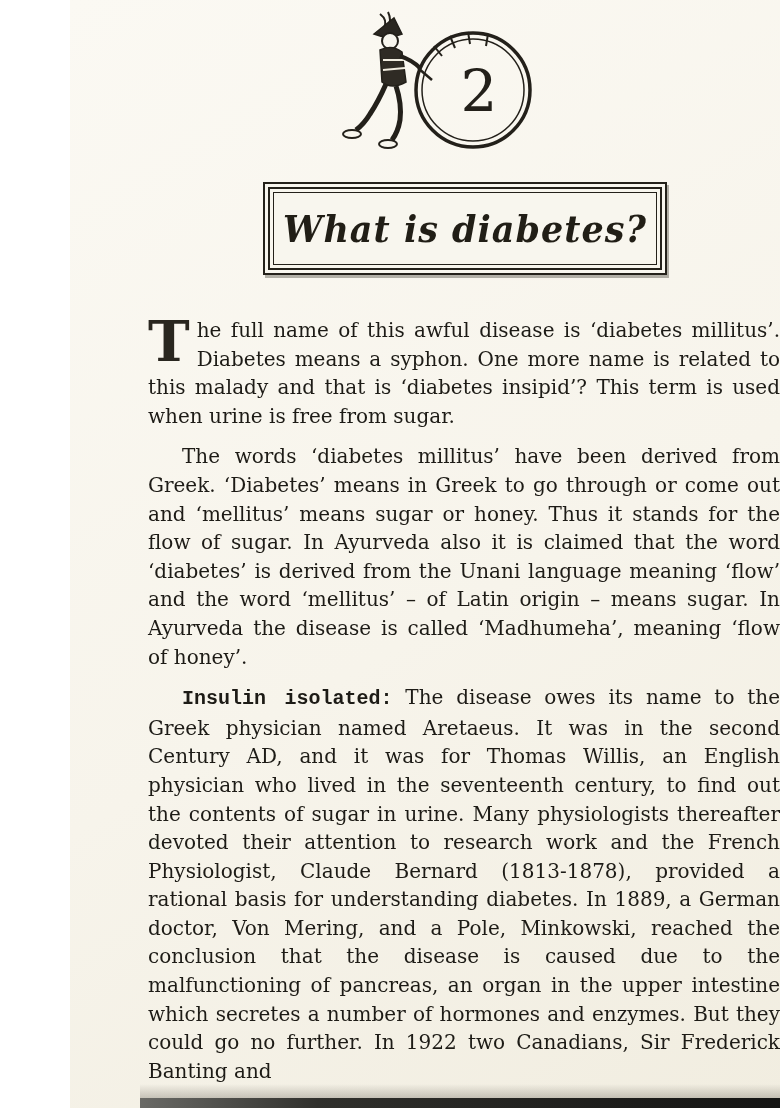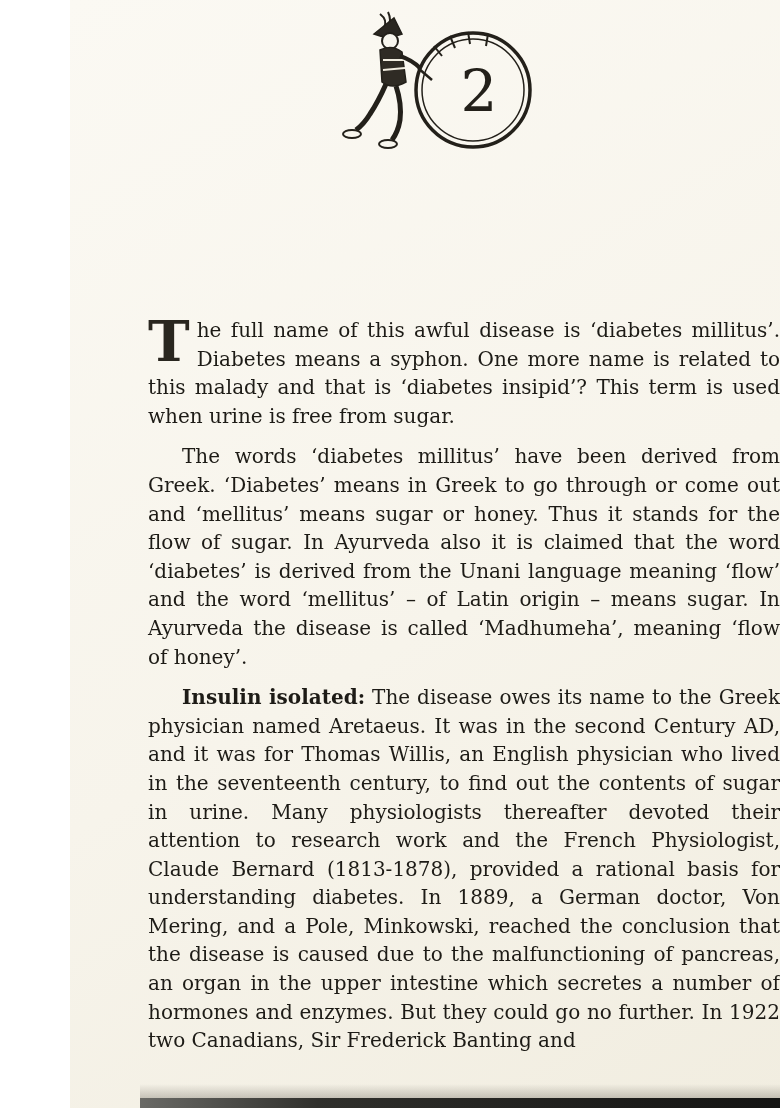--- a/index.html
+++ b/index.html
@@ -51,21 +51,21 @@
   }
   .body-text p { margin:0 0 12px 0; }
   .body-text p.indent { text-indent:34px; }
   .dropcap {
     float:left;
     font-size:56px; line-height:44px;
     font-weight:bold;
     margin:3px 7px 0 0;
     color:#29261f;
   }
-  .lead-in { font-weight:bold; }
+  .lead-in { font-weight:bold;font-family:Liberation Mono, monospace; }
   .bottom-edge {
     position:absolute; left:70px; bottom:0; width:710px; height:10px;
     background:linear-gradient(90deg, #6a6a66 0%, #30302c 25%, #1c1c1a 70%, #111110 100%);
   }
   .bottom-shadow {
     position:absolute; left:70px; bottom:10px; width:710px; height:14px;
     background:linear-gradient(180deg, rgba(0,0,0,0) 0%, rgba(60,55,45,0.25) 100%);
   }
   svg .ink { stroke:#23201a; fill:none; }
 </style>
@@ -105,20 +105,27 @@
 
         <path class="ink" d="M48,74 Q40,92 32,104 Q26,114 18,120" stroke-width="5"></path>
         <path class="ink" d="M58,76 Q64,94 62,110 Q60,122 54,130" stroke-width="5"></path>
 
         <ellipse cx="14" cy="124" rx="9" ry="4" fill="#f8f6ee" stroke="#23201a" stroke-width="2"></ellipse>
         <ellipse cx="50" cy="134" rx="9" ry="4" fill="#f8f6ee" stroke="#23201a" stroke-width="2"></ellipse>
       </g>
     </svg>
   </div>
 
+  <div class="title-box">
+    <div class="title-mid">
+      <div class="title-inner">
+        <span class="title-text">What is diabetes?</span>
+      </div>
+    </div>
+  </div>
 
   <div class="body-text">
     <p>
       <span class="dropcap">T</span><span>he full name of this awful disease is ‘diabetes millitus’. Diabetes means a syphon. One more name is related to this malady and that is ‘diabetes insipid’? This term is used when urine is free from sugar.</span>
     </p>
     <p class="indent">
       <span>The words ‘diabetes millitus’ have been derived from Greek. ‘Diabetes’ means in Greek to go through or come out and ‘mellitus’ means sugar or honey. Thus it stands for the flow of sugar. In Ayurveda also it is claimed that the word ‘diabetes’ is derived from the Unani language meaning ‘flow’ and the word ‘mellitus’ – of Latin origin – means sugar. In Ayurveda the disease is called ‘Madhumeha’, meaning ‘flow of honey’.</span>
     </p>
     <p class="indent">
       <span class="lead-in">Insulin isolated:</span><span> The disease owes its name to the Greek physician named Aretaeus. It was in the second Century AD, and it was for Thomas Willis, an English physician who lived in the seventeenth century, to find out the contents of sugar in urine. Many physiologists thereafter devoted their attention to research work and the French Physiologist, Claude Bernard (1813-1878), provided a rational basis for understanding diabetes. In 1889, a German doctor, Von Mering, and a Pole, Minkowski, reached the conclusion that the disease is caused due to the malfunctioning of pancreas, an organ in the upper intestine which secretes a number of hormones and enzymes. But they could go no further. In 1922 two Canadians, Sir Frederick Banting and</span>

